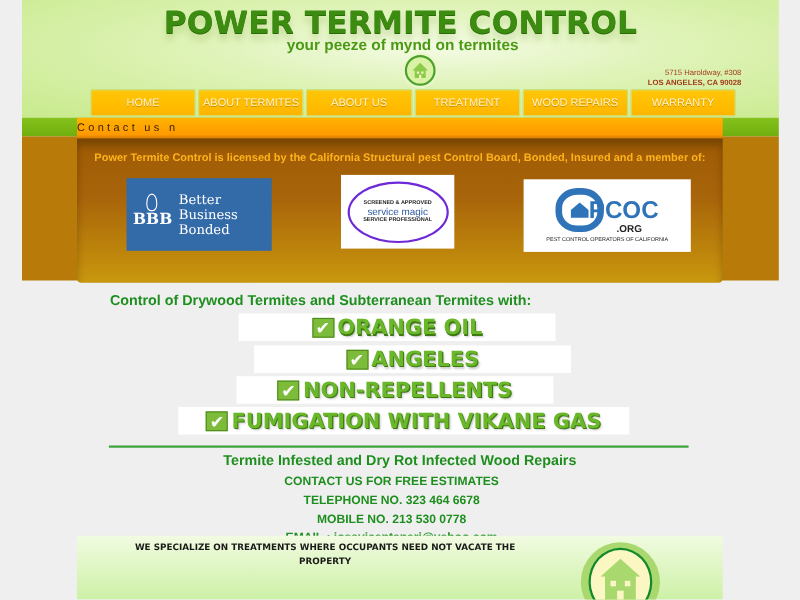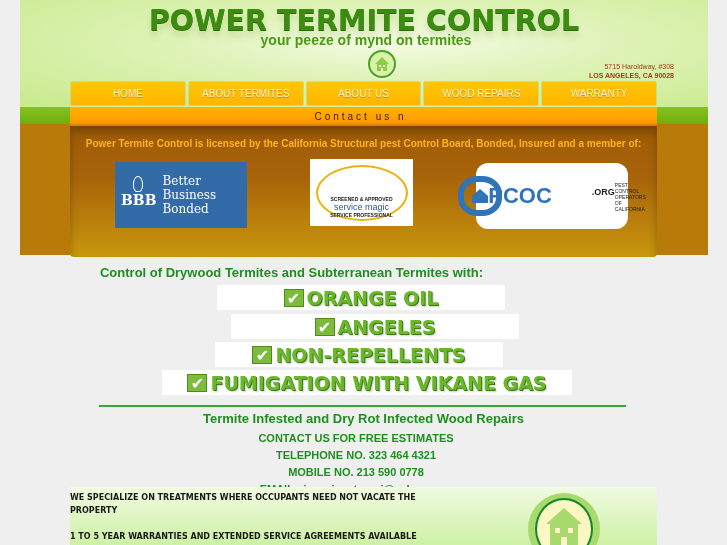--- a/index.html
+++ b/index.html
@@ -28,35 +28,35 @@
     display: flex; align-items: center; justify-content: center;
   }
   .address {
     position: absolute; right: 34px; top: 62px; text-align: right;
     font-size: 7px; line-height: 9px; color: #a23b1a; font-weight: bold;
   }
   .address .l1 { font-weight: normal; }
 
   
   .nav {
-    position: absolute; left: 70px; top: 81px; width: 587px; height: 16px; display: flex; gap: 2px;
+    position: absolute; left: 82px; top: 81px; width: 587px; height: 16px; display: flex; gap: 2px;
   }
   .nav-btn {
     flex: 1; height: 25px; background: linear-gradient(#ffc60a 0%, #ffbe00 50%, #ffb400 100%);
     border: 1px solid #c8e078; border-radius: 2px;
     display: flex; align-items: center; justify-content: center;
     font-size: 10px; color: #fff6d0; text-shadow: 0 1px 0 #c98a00; cursor: pointer;
   }
 
   
   .green-strip { position: absolute; left: 20px; top: 107px; width: 688px; height: 17px; background: linear-gradient(#86c21c, #6fae0e); }
   .contact-bar {
     position: absolute; left: 70px; top: 107px; width: 587px; height: 19px;
     background: linear-gradient(#ffb300, #ff9a00 80%, #d57a00);
-    font-size: 10px; letter-spacing: 3px; color: #3a2200; text-align: center; padding-right: 6px; line-height: 19px;
+    font-size: 10px; letter-spacing: 3px; color: #3a2200; text-align: left; padding-right: 6px; line-height: 19px;
   }
 
   
   .brown-band { position: absolute; left: 20px; top: 124px; width: 688px; height: 131px; background: #b87a08; }
   .brown-panel {
     position: absolute; left: 70px; top: 126px; width: 587px; height: 131px;
     background: linear-gradient(#9e5b04 0%, #a8640a 40%, #c18a0c 85%, #c9990e 100%);
     border-radius: 0 0 4px 4px; box-shadow: inset 0 6px 8px rgba(0,0,0,0.25);
   }
   .license-text {
@@ -69,28 +69,28 @@
     display: flex; align-items: center; padding-left: 6px; color: #fff;
   }
   .bbb .mark { font-family: "DejaVu Serif", serif; font-weight: bold; font-size: 14px; margin-right: 6px; position: relative; padding-top: 10px; }
   .bbb .mark::before { content: ""; position: absolute; left: 12px; top: -6px; width: 8px; height: 14px; border: 1px solid #fff; border-radius: 50% 50% 40% 40%; }
   .bbb .words { font-family: "DejaVu Serif", serif; font-size: 12px; line-height: 14px; }
   .sm {
     left: 240px; top: 33px; width: 103px; height: 67px; background: #fff;
     display: flex; align-items: center; justify-content: center;
   }
   .sm .oval {
-    width: 92px; height: 56px; border: 2px solid #eab308; border-radius: 50%;
-    display: flex; flex-direction: column; align-items: center; justify-content: flex-end;
+    width: 92px; height: 56px; border: 2px solid #6d28d9; border-radius: 50%;
+    display: flex; flex-direction: column; align-items: center; justify-content: center;
     font-size: 5px; font-weight: bold; color: #222; text-align: center; line-height: 7px;
   }
   .sm .brand { font-size: 9px; color: #2c58a0; font-weight: normal; line-height: 9px; }
   .pcoc {
     left: 406px; top: 37px; width: 152px; height: 66px; background: #fff;
-    display: flex; flex-direction: row; align-items: center; justify-content: center; border-radius: 12px;
+    display: flex; flex-direction: column; align-items: center; justify-content: center;
   }
   .pcoc .row { display: flex; align-items: center; }
   .pcoc .circle { width: 44px; height: 40px; border: 6px solid #2f73b8; border-radius: 45%; display:flex; align-items:center; justify-content:center; }
   .pcoc .pc { font-size: 22px; font-weight: bold; color: #2f73b8; margin-left: -14px; font-family: "Liberation Sans", sans-serif; }
   .pcoc .org { font-size: 9px; font-weight: bold; color: #222; margin-top: -8px; margin-left: 40px; }
   .pcoc .cap { font-size: 5px; color: #222; margin-top: 2px; }
 
   
   .lead {
     position: absolute; left: 0; width: 583px; top: 265px; text-align: center;
@@ -116,21 +116,21 @@
     position: absolute; left: 0; width: 712px; top: 430px; text-align: center;
     font-size: 11px; font-weight: bold; color: #1e8f1e; line-height: 17px;
   }
 
   
   .bottom {
     position: absolute; left: 70px; top: 487px; width: 587px; height: 58px;
     background: linear-gradient(#f1fbe1, #cdf1a6);
   }
   .bottom .txt {
-    position: absolute; left: 0; top: 4px; width: 451px; text-align: left;
+    position: absolute; left: 0; top: 4px; width: 451px; text-align: center;
     font-family: "DejaVu Sans", sans-serif; font-size: 8px; font-weight: bold; color: #1a1a1a; line-height: 13px;
   }
   .bottom .badge {
     position: absolute; left: 458px; top: 6px; width: 72px; height: 72px; border-radius: 50%;
     background: #a8d86e; display:flex; align-items:flex-start; justify-content:center;
   }
   .bottom .badge .inner {
     margin-top: 5px; width: 58px; height: 62px; border-radius: 50%; border: 2px solid #11892a; background: #fbf7c2;
     display:flex; align-items:flex-start; justify-content:center; padding-top: 6px;
   }
@@ -157,20 +157,21 @@
     </div>
   </div>
 
   <div class="green-strip"></div>
   <div class="brown-band"></div>
 
   <div class="nav">
     <div class="nav-btn">HOME</div>
     <div class="nav-btn">ABOUT TERMITES</div>
     <div class="nav-btn">ABOUT US</div>
+    <div class="nav-btn">TREATMENT</div>
     <div class="nav-btn">WOOD REPAIRS</div>
     <div class="nav-btn">WARRANTY</div>
   </div>
 
   <div class="contact-bar">Contact us n</div>
 
   <div class="brown-panel">
     <div class="license-text">Power Termite Control is licensed by the California Structural pest Control Board, Bonded, Insured and a member of:</div>
 
     <div class="logo-card bbb">
@@ -221,31 +222,30 @@
   <div class="treat" style="left:162px; top:370px; width:410px;">
     <span class="chk">✔</span>
     <span>FUMIGATION WITH VIKANE GAS</span>
   </div>
 
   <div class="divider"></div>
 
   <div class="repairs">Termite Infested and Dry Rot Infected Wood Repairs</div>
   <div class="contact-lines">
     <div>CONTACT US FOR FREE ESTIMATES</div>
-    <div>TELEPHONE  NO. 323 464 4321</div>
-    <div>MOBILE NO. 213 590 0778</div>
+    <div>TELEPHONE  NO. 323 464 6678</div>
+    <div>MOBILE NO. 213 530 0778</div>
     <div>EMAIL : josevicenteneri@yahoo.com</div>
   </div>
 
   <div class="bottom">
     <div class="txt">
       <div>WE SPECIALIZE ON TREATMENTS WHERE OCCUPANTS NEED NOT VACATE THE</div>
       <div>PROPERTY</div>
       <div style="height:13px"></div>
-      <div>1 TO 5 YEAR WARRANTIES AND EXTENDED SERVICE AGREEMENTS AVAILABLE</div>
     </div>
     <div class="badge">
       <div class="inner">
         <svg width="40" height="40" viewBox="0 0 40 40">
           <polygon points="20,2 38,18 34,18 34,40 6,40 6,18 2,18" fill="#a8d86e"></polygon>
           <rect x="11" y="22" width="5" height="5" fill="#fbf7c2"></rect>
           <rect x="24" y="22" width="5" height="5" fill="#fbf7c2"></rect>
           <rect x="17" y="31" width="6" height="9" fill="#fbf7c2"></rect>
         </svg>
       </div>

